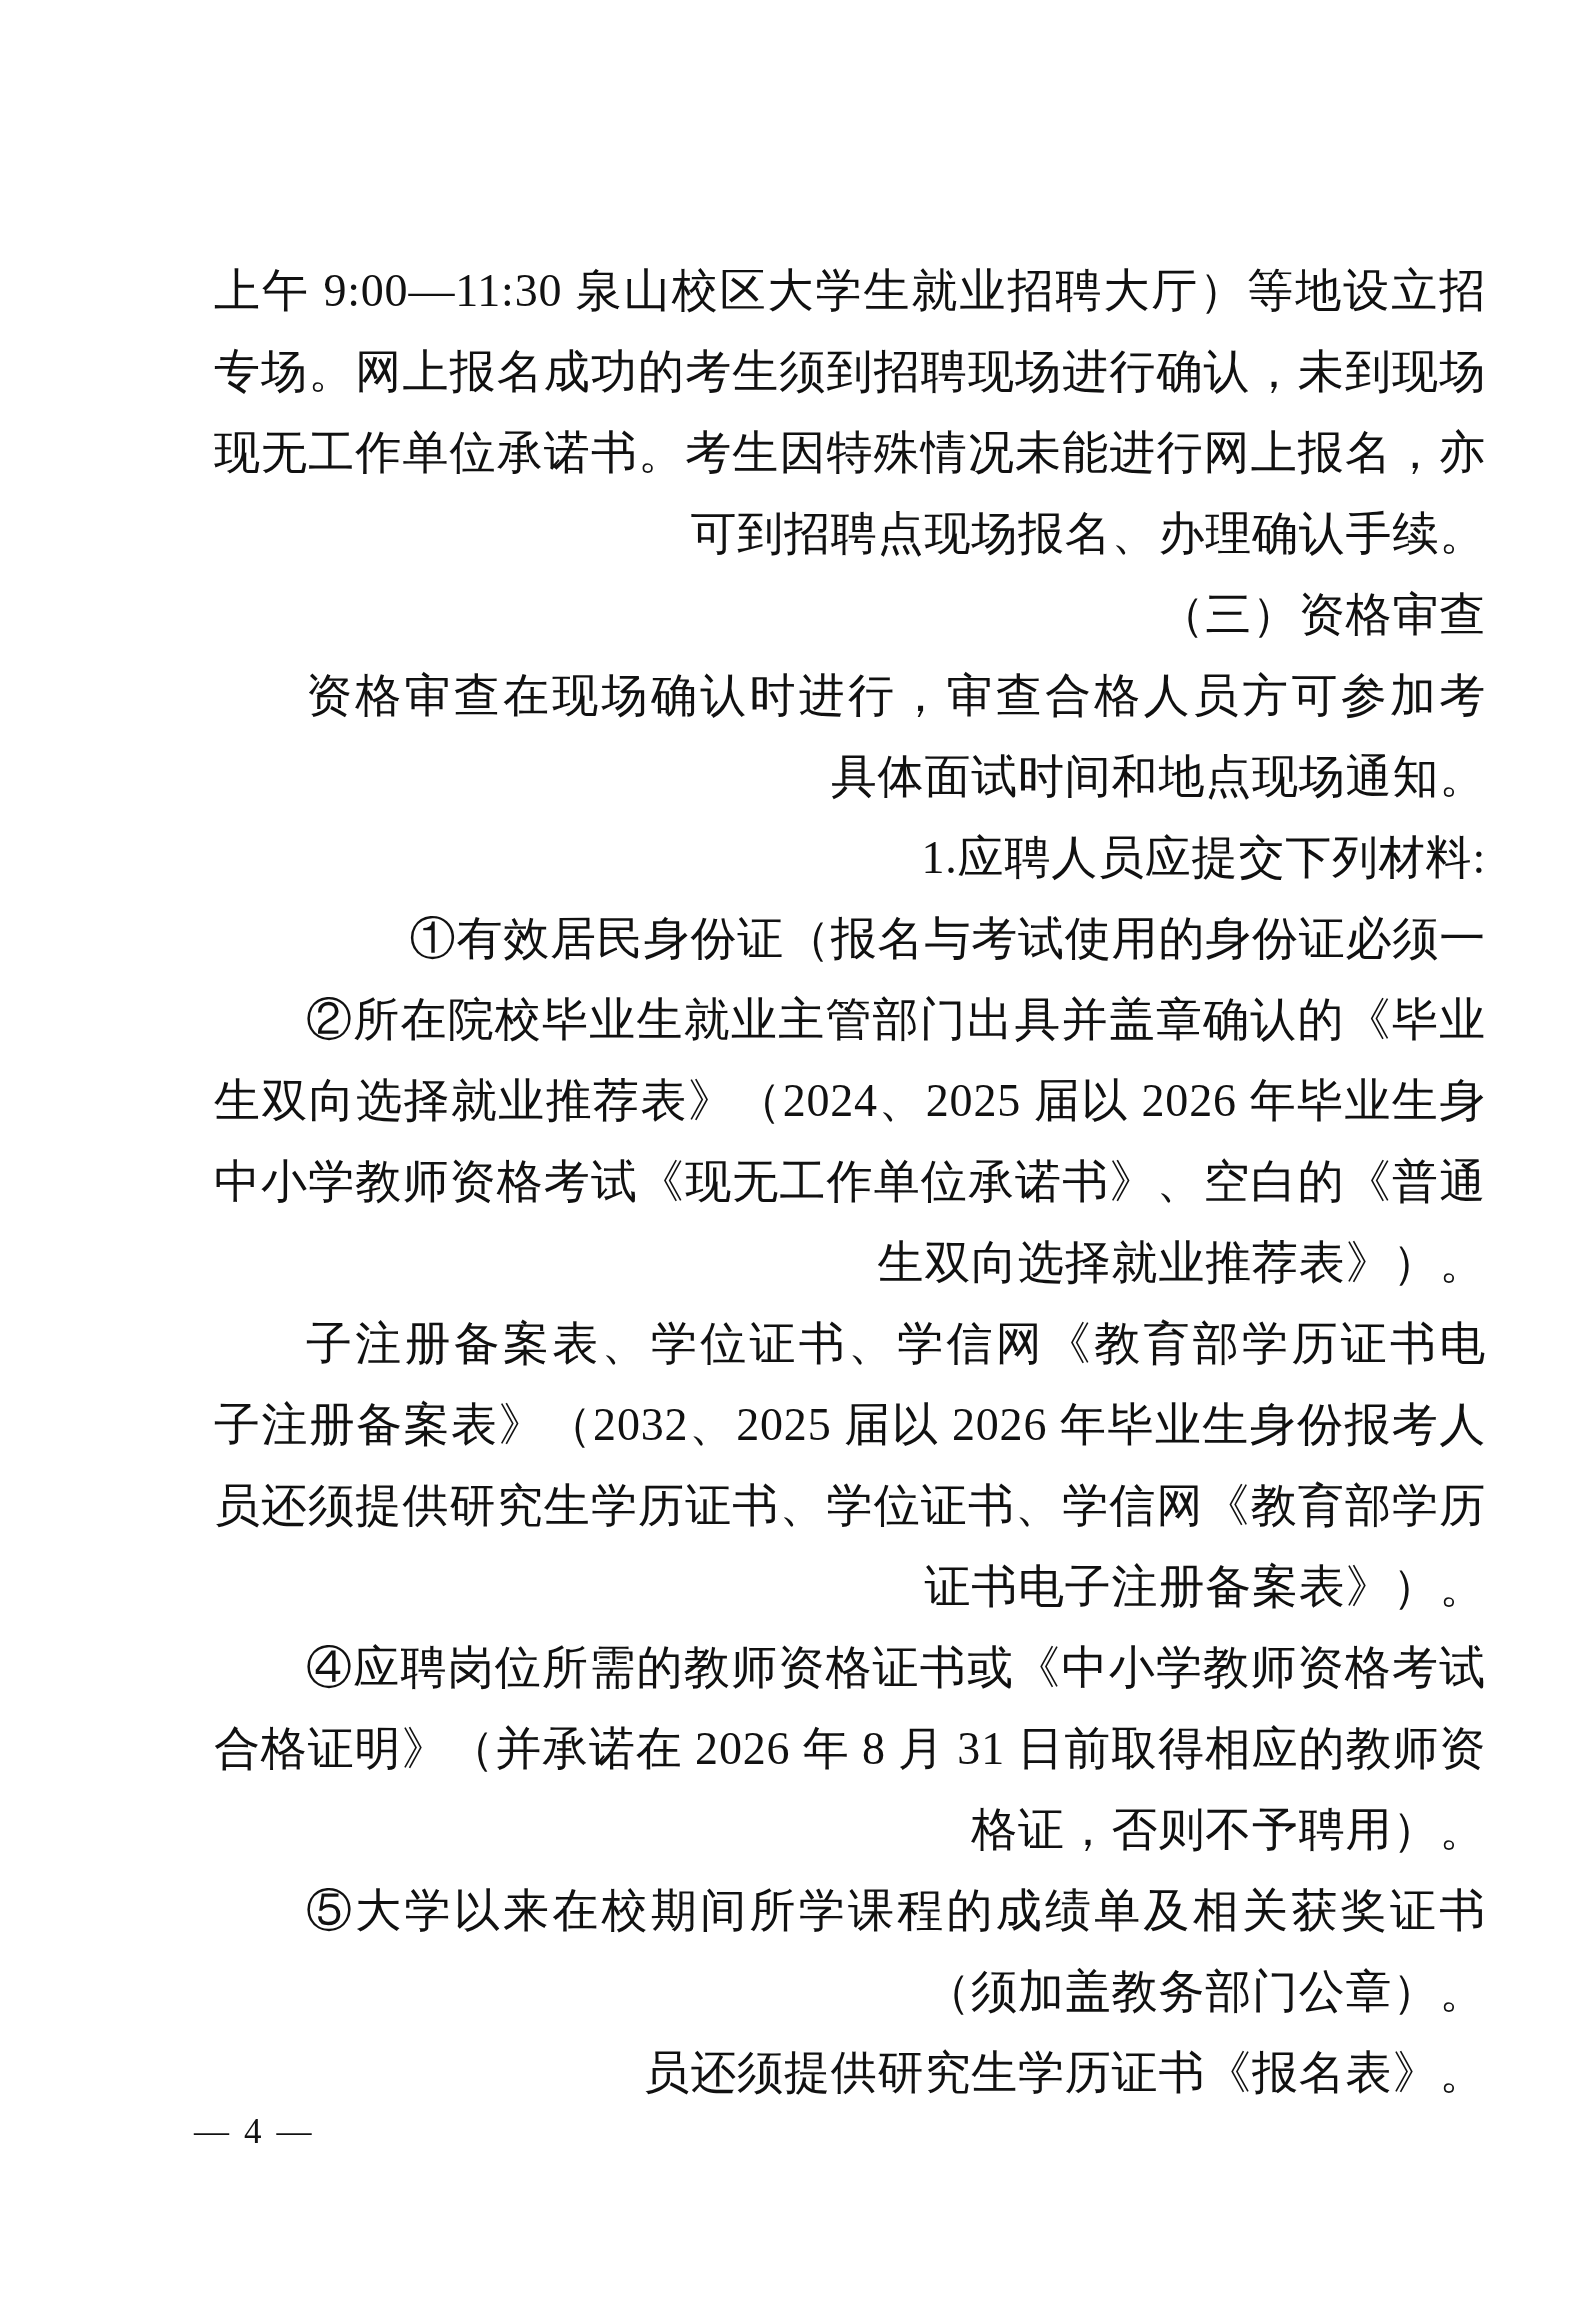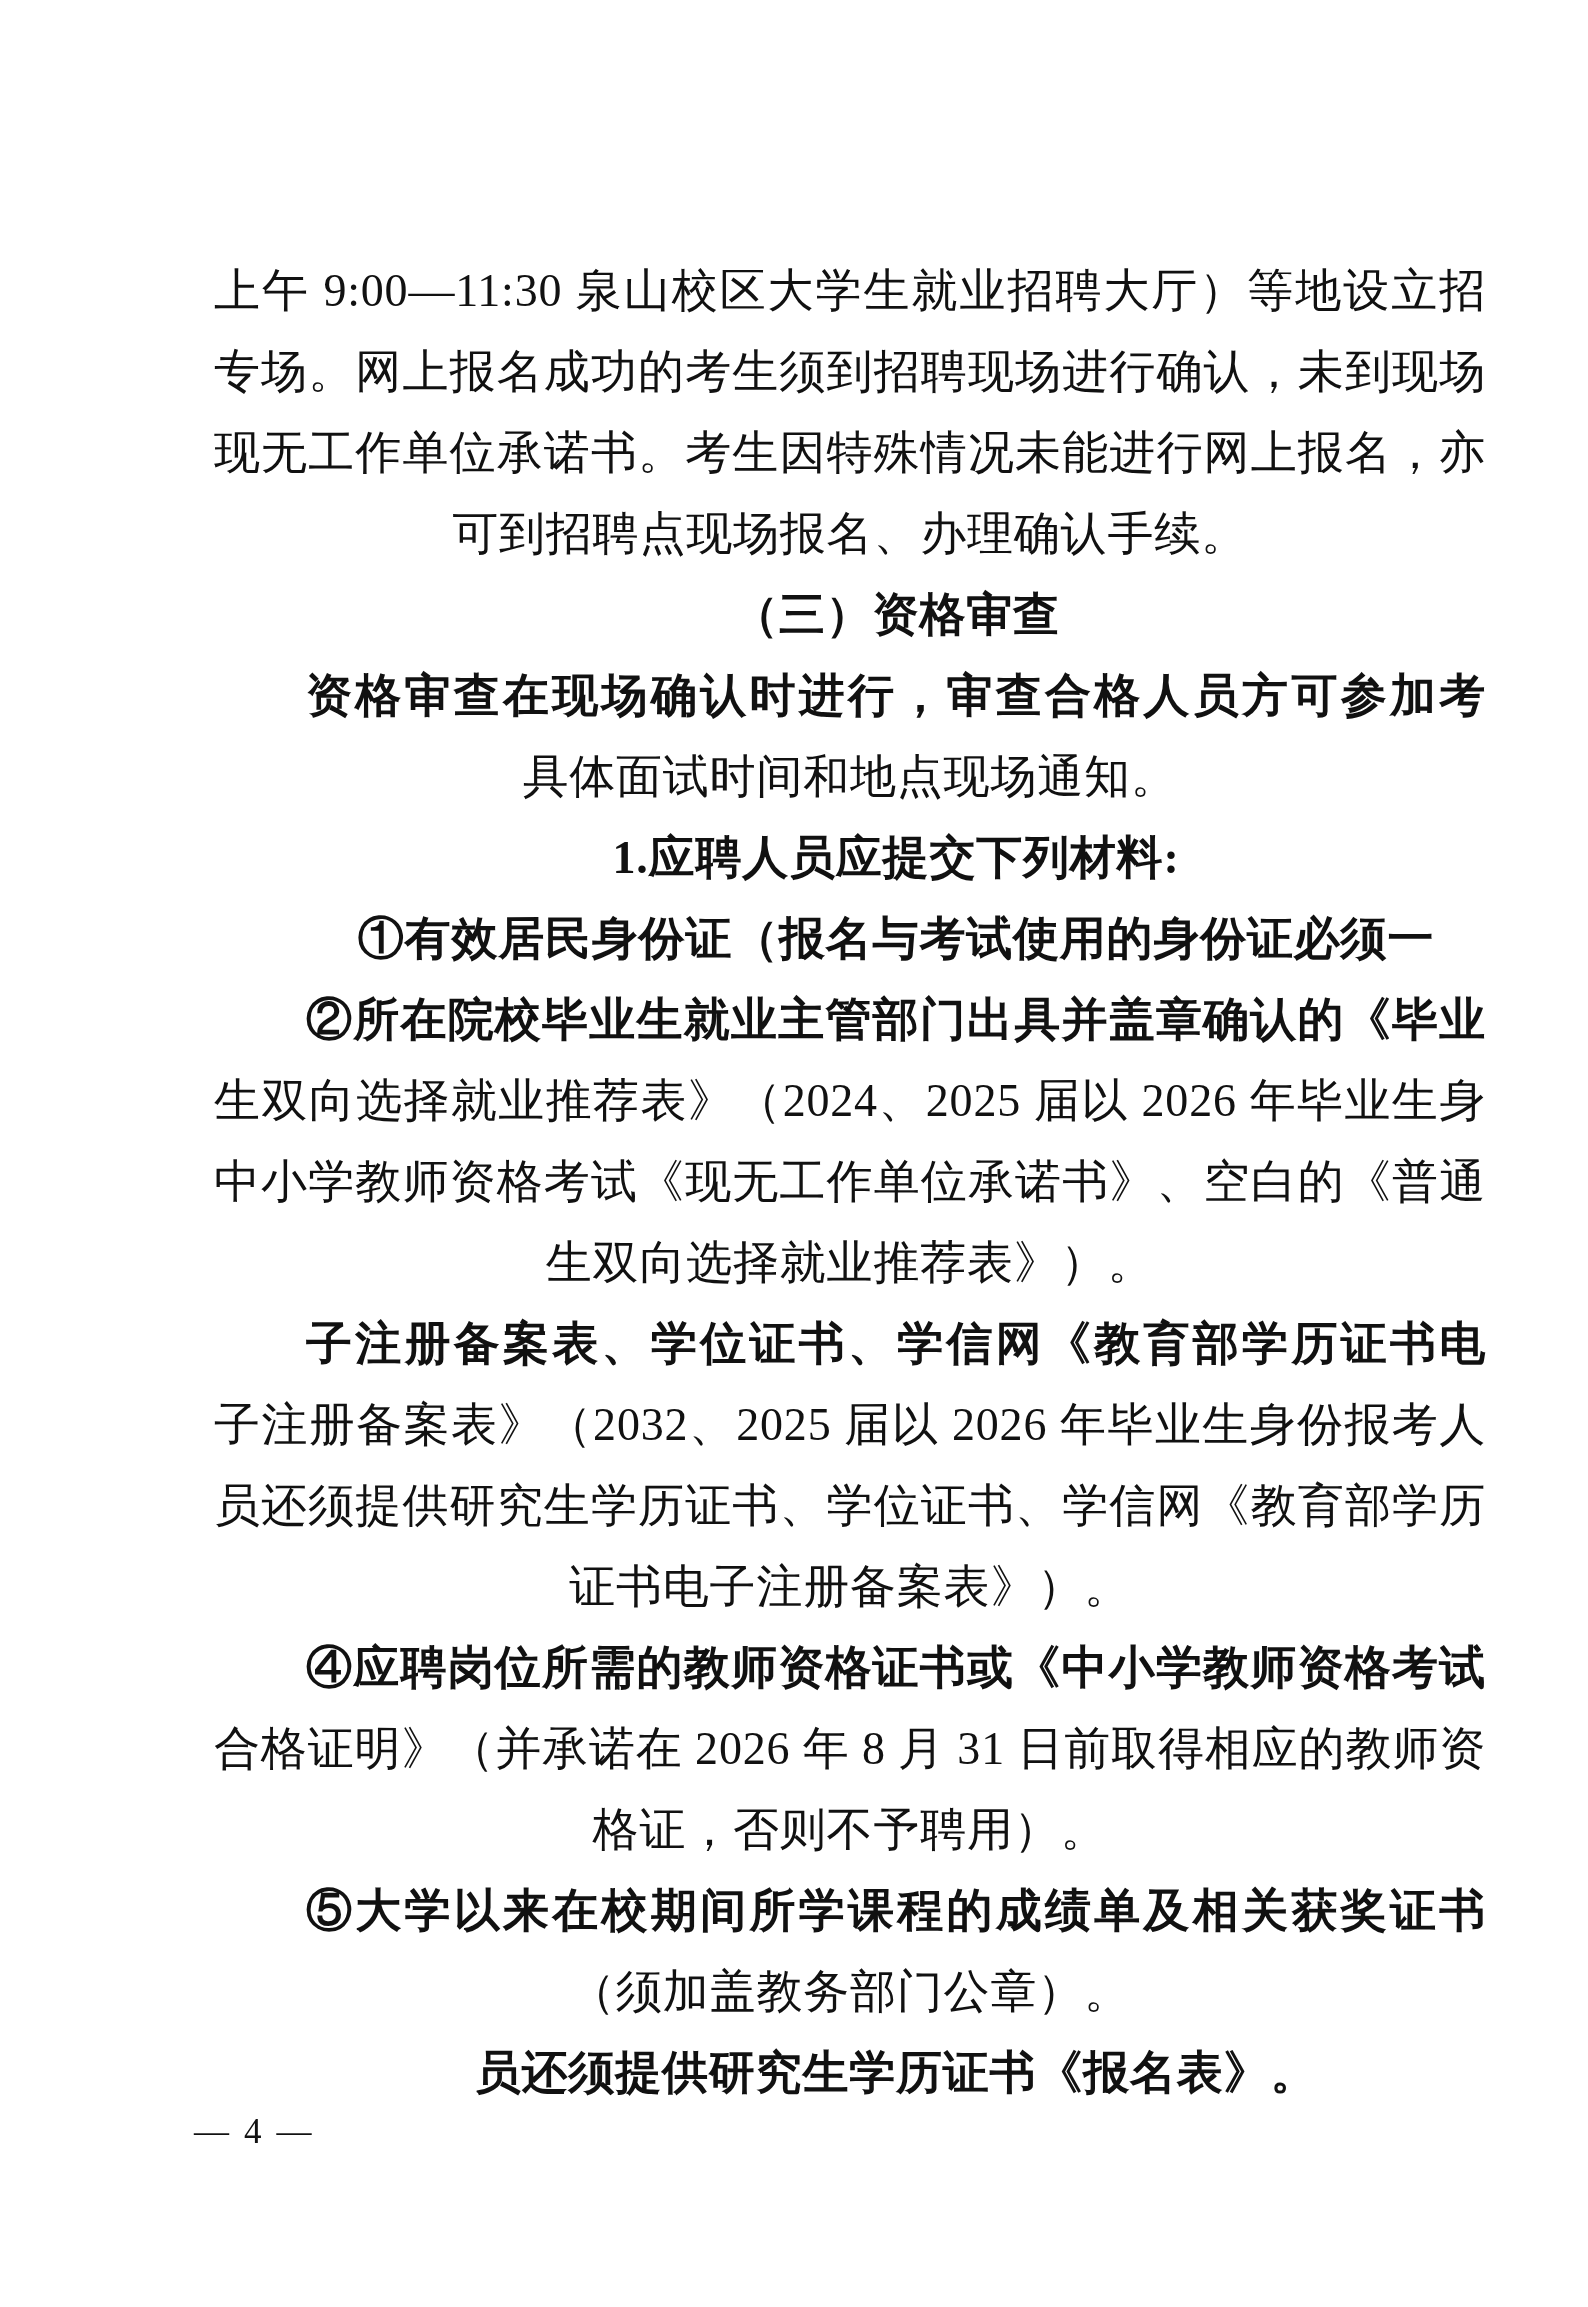--- a/index.html
+++ b/index.html
@@ -16,37 +16,36 @@
     position:absolute;
     left:214px;
     top:250px;
     width:1272px;
   }
   .line{
     font-size:46px;
     line-height:81px;
     height:81px;
     overflow:hidden;
-    text-align:center;
+    text-align:right;
     letter-spacing:0.8px;
     white-space:normal;
   }
   .line.justify{
     text-align:justify;
     text-justify:inter-character;
   }
   .line.justify::after{
     content:"";
     display:inline-block;
     width:100%;
     height:0;
   }
   .line.indent{
     text-indent:92px;
-    font-weight:bold;
   }
   .footer{
     position:absolute;
     left:194px;
     top:2109px;
     font-size:35px;
     line-height:46px;
     letter-spacing:3.1px;
     color:#111111;
   }

